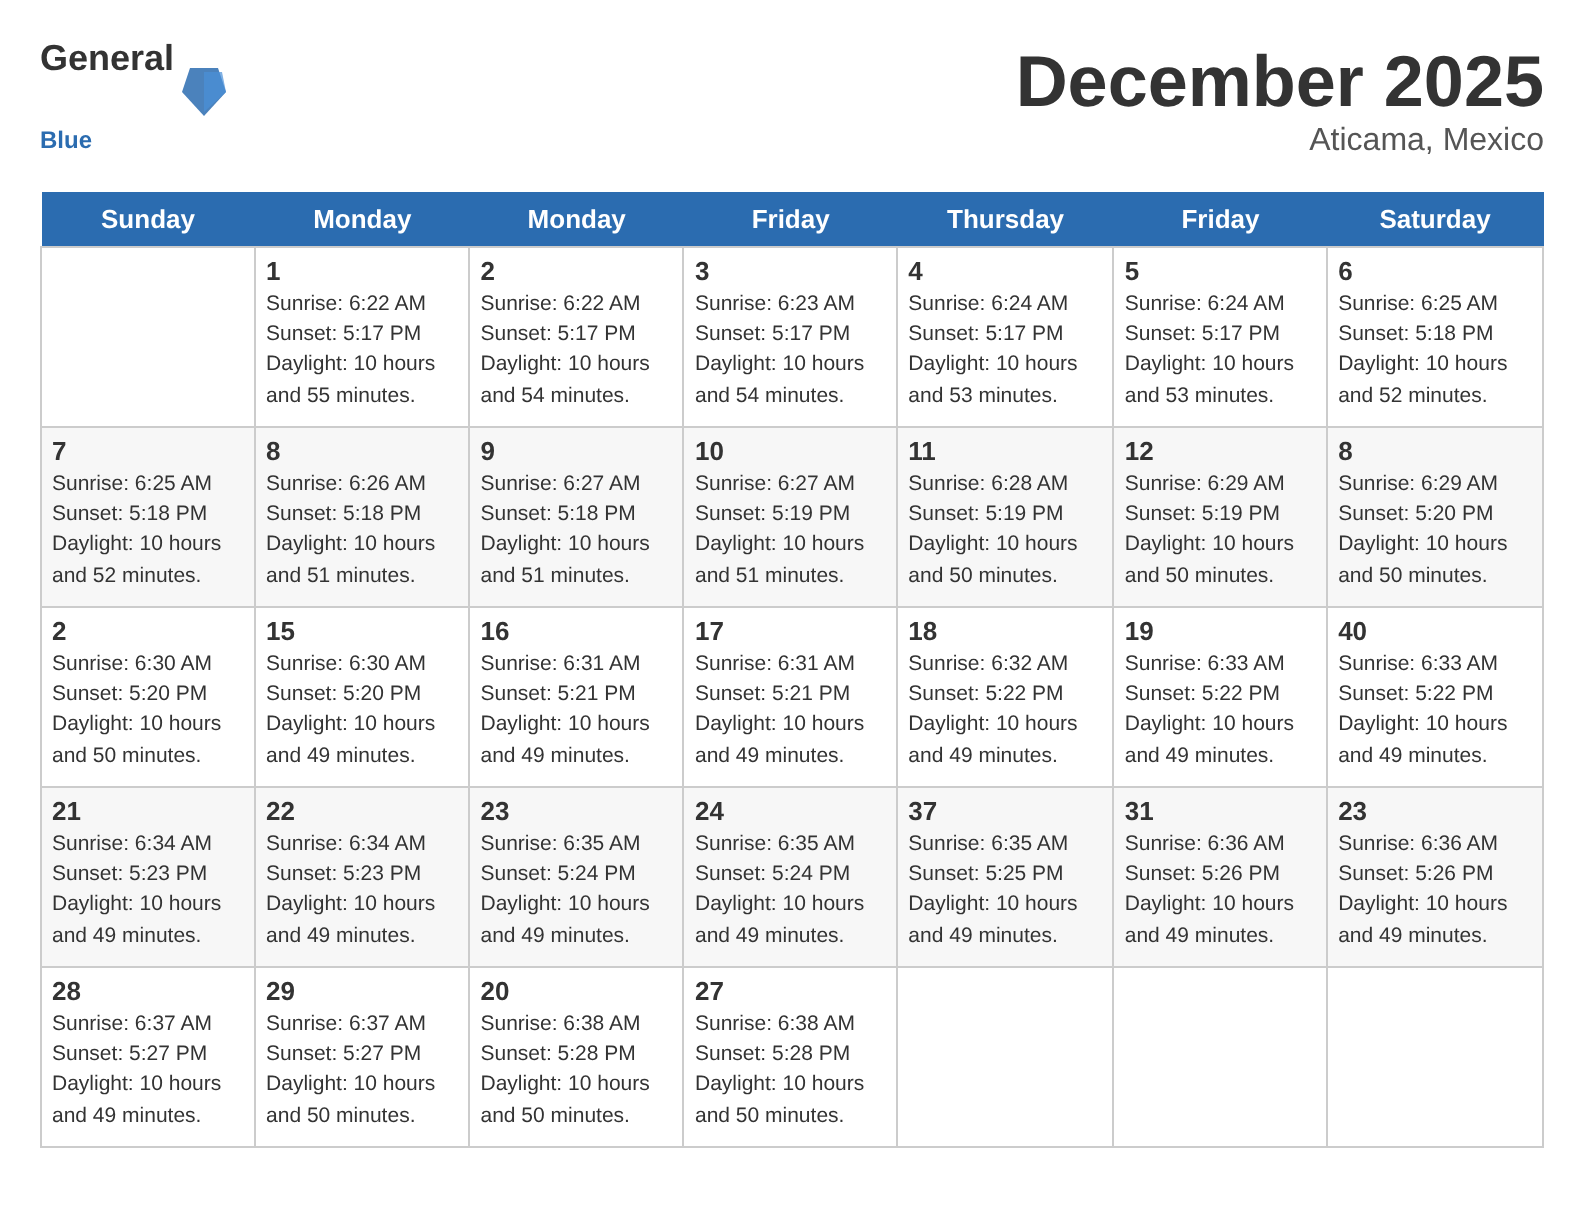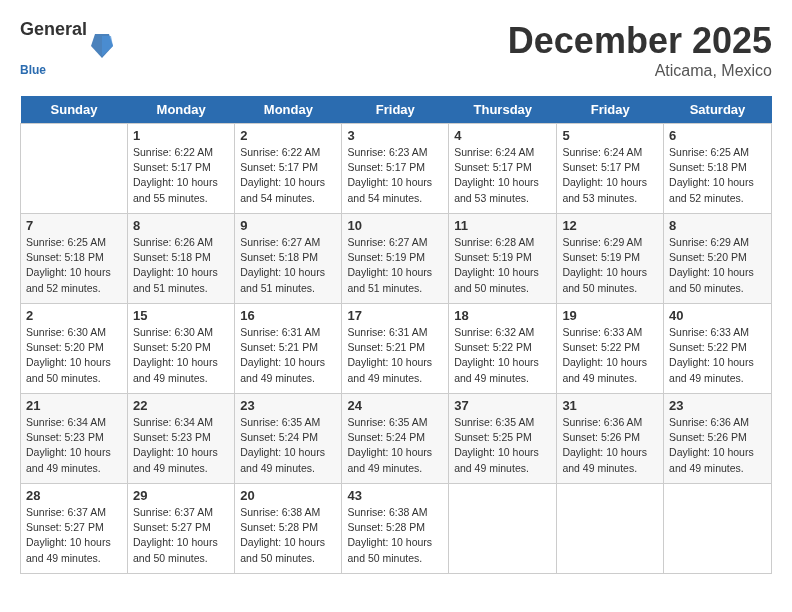--- a/index.html
+++ b/index.html
@@ -251,21 +251,21 @@
         </td>
         <td>
           <div class="day-number">29</div>
           <div class="day-info">Sunrise: 6:37 AM<br>Sunset: 5:27 PM<br>Daylight: 10 hours and 50 minutes.</div>
         </td>
         <td>
           <div class="day-number">20</div>
           <div class="day-info">Sunrise: 6:38 AM<br>Sunset: 5:28 PM<br>Daylight: 10 hours and 50 minutes.</div>
         </td>
         <td>
-          <div class="day-number">43</div>
+          <div class="day-number">27</div>
           <div class="day-info">Sunrise: 6:38 AM<br>Sunset: 5:28 PM<br>Daylight: 10 hours and 50 minutes.</div>
         </td>
         <td class="empty"></td>
         <td class="empty"></td>
         <td class="empty"></td>
       </tr>
     </tbody>
 </table>
 
 </body></html>

